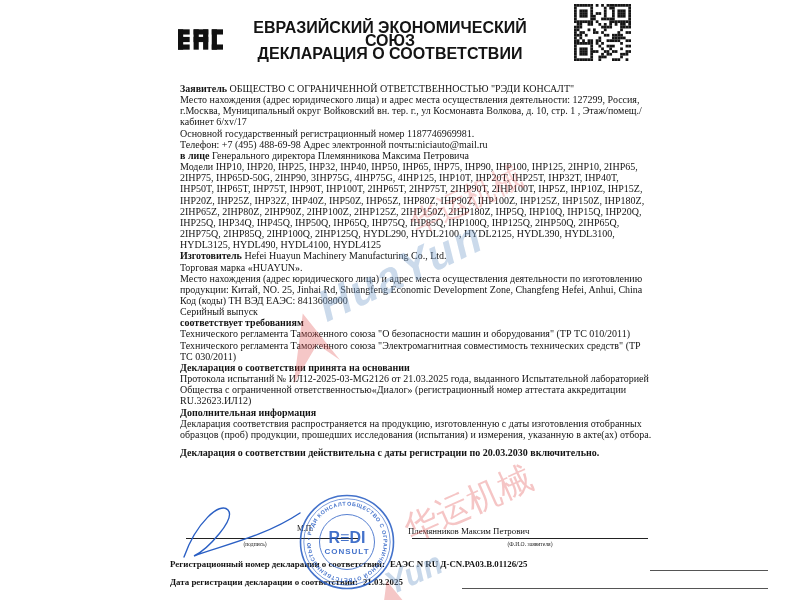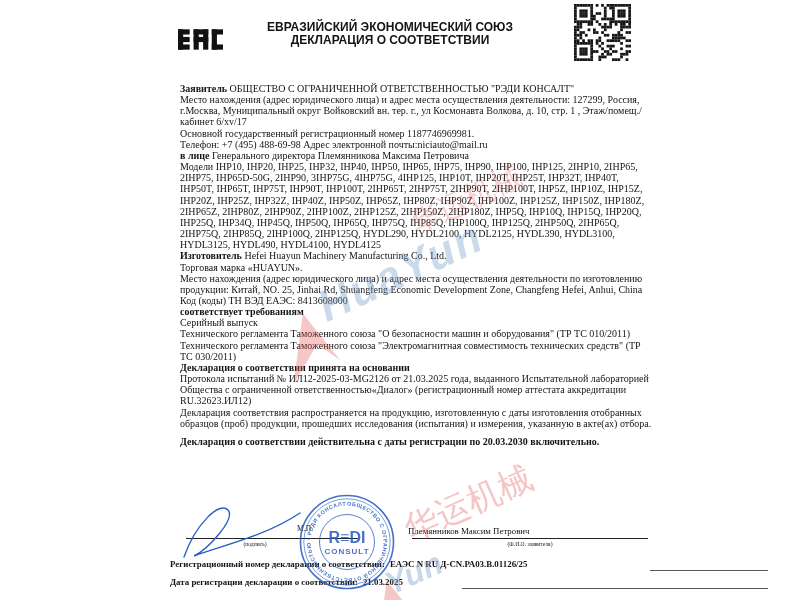--- a/index.html
+++ b/index.html
@@ -1,21 +1,21 @@
 <!DOCTYPE html>
 <html><head>
 <meta charset="utf-8">
 <style>
   html,body{margin:0;padding:0;background:#e8e8e8;}
   .page{position:relative;width:800px;height:600px;background:#ffffff;margin:0 auto;
         font-family:"Liberation Serif",serif;color:#141414;overflow:hidden;}
   
   .eac-logo{position:absolute;left:178px;top:16px;}
   .doc-title{position:absolute;left:250px;top:21px;width:280px;text-align:center;
-             font-family:"Liberation Sans",sans-serif;font-weight:bold;font-size:12px;line-height:13px;}
+             font-family:"Liberation Sans",sans-serif;font-weight:bold;font-size:16px;line-height:13px;}
   .qr{position:absolute;left:574px;top:4px;width:57px;height:57px;}
   
   .doc-body{position:absolute;left:180px;top:83px;width:474px;font-size:10px;line-height:11.15px;z-index:2;}
   .para{white-space:normal;}
   .para b{font-weight:bold;}
   .gap{margin-top:7px;}
   
   .wm{position:absolute;pointer-events:none;z-index:4;}
   .wm span{position:absolute;white-space:nowrap;}
   .wm .latin{font-family:"Liberation Sans",sans-serif;font-style:italic;font-weight:bold;}
@@ -293,26 +293,27 @@
       <div class="para"><b>Заявитель</b> ОБЩЕСТВО С ОГРАНИЧЕННОЙ ОТВЕТСТВЕННОСТЬЮ "РЭДИ КОНСАЛТ"</div>
       <div class="para">Место нахождения (адрес юридического лица) и адрес места осуществления деятельности: 127299, Россия, г.Москва, Муниципальный округ Войковский вн. тер. г., ул Космонавта Волкова, д. 10, стр. 1 , Этаж/помещ./кабинет 6/xv/17</div>
       <div class="para">Основной государственный регистрационный номер 1187746969981.</div>
       <div class="para">Телефон: +7 (495) 488-69-98 Адрес электронной почты:niciauto@mail.ru</div>
       <div class="para"><b>в лице</b> Генерального директора Племянникова Максима Петровича</div>
       <div class="para">Модели IHP10, IHP20, IHP25, IHP32, IHP40, IHP50, IHP65, IHP75, IHP90, IHP100, IHP125, 2IHP10, 2IHP65, 2IHP75, IHP65D-50G, 2IHP90, 3IHP75G, 4IHP75G, 4IHP125, IHP10T, IHP20T, IHP25T, IHP32T, IHP40T, IHP50T, IHP65T, IHP75T, IHP90T, IHP100T, 2IHP65T, 2IHP75T, 2IHP90T, 2IHP100T, IHP5Z, IHP10Z, IHP15Z, IHP20Z, IHP25Z, IHP32Z, IHP40Z, IHP50Z, IHP65Z, IHP80Z, IHP90Z, IHP100Z, IHP125Z, IHP150Z, IHP180Z, 2IHP65Z, 2IHP80Z, 2IHP90Z, 2IHP100Z, 2IHP125Z, 2IHP150Z, 2IHP180Z, IHP5Q, IHP10Q, IHP15Q, IHP20Q, IHP25Q, IHP34Q, IHP45Q, IHP50Q, IHP65Q, IHP75Q, IHP85Q, IHP100Q, IHP125Q, 2IHP50Q, 2IHP65Q, 2IHP75Q, 2IHP85Q, 2IHP100Q, 2IHP125Q, HYDL290, HYDL2100, HYDL2125, HYDL390, HYDL3100, HYDL3125, HYDL490, HYDL4100, HYDL4125</div>
       <div class="para"><b>Изготовитель</b> Hefei Huayun Machinery Manufacturing Co., Ltd.</div>
       <div class="para">Торговая марка «HUAYUN».</div>
       <div class="para">Место нахождения (адрес юридического лица) и адрес места осуществления деятельности по изготовлению продукции: Китай, NO. 25, Jinhai Rd, Shuangfeng Economic Development Zone, Changfeng Hefei, Anhui, China</div>
       <div class="para">Код (коды) ТН ВЭД ЕАЭС: 8413608000</div>
+      <div class="para">Серийный выпуск</div>
       <div class="para"><b>соответствует требованиям</b></div>
-      <div class="para">Серийный выпуск</div>
       <div class="para">Технического регламента Таможенного союза "О безопасности машин и оборудования" (ТР ТС 010/2011)</div>
       <div class="para">Технического регламента Таможенного союза "Электромагнитная совместимость технических средств" (ТР ТС 030/2011)</div>
       <div class="para"><b>Декларация о соответствии принята на основании</b></div>
       <div class="para">Протокола испытаний № ИЛ12-2025-03-MG2126 от 21.03.2025 года, выданного Испытательной лабораторией Общества с ограниченной ответственностью«Диалог» (регистрационный номер аттестата аккредитации RU.32623.ИЛ12)</div>
+      <div class="para"><b>Дополнительная информация</b></div>
       <div class="para">Декларация соответствия распространяется на продукцию, изготовленную с даты изготовления отобранных образцов (проб) продукции, прошедших исследования (испытания) и измерения, указанную в акте(ах) отбора.</div>
       <div class="para gap"><b>Декларация о соответствии действительна с даты регистрации по 20.03.2030 включительно.</b></div>
     </div>
 
   <div class="wm wm-mid">
     <svg width="70" height="80" style="left:0;top:36px;">
       <polygon points="2,72 40,12 54,70 40,46" fill="rgba(226,84,84,0.33)"></polygon>
     </svg>
     <span class="latin">HuaYun</span>
     <span class="cn">华运机械</span>

